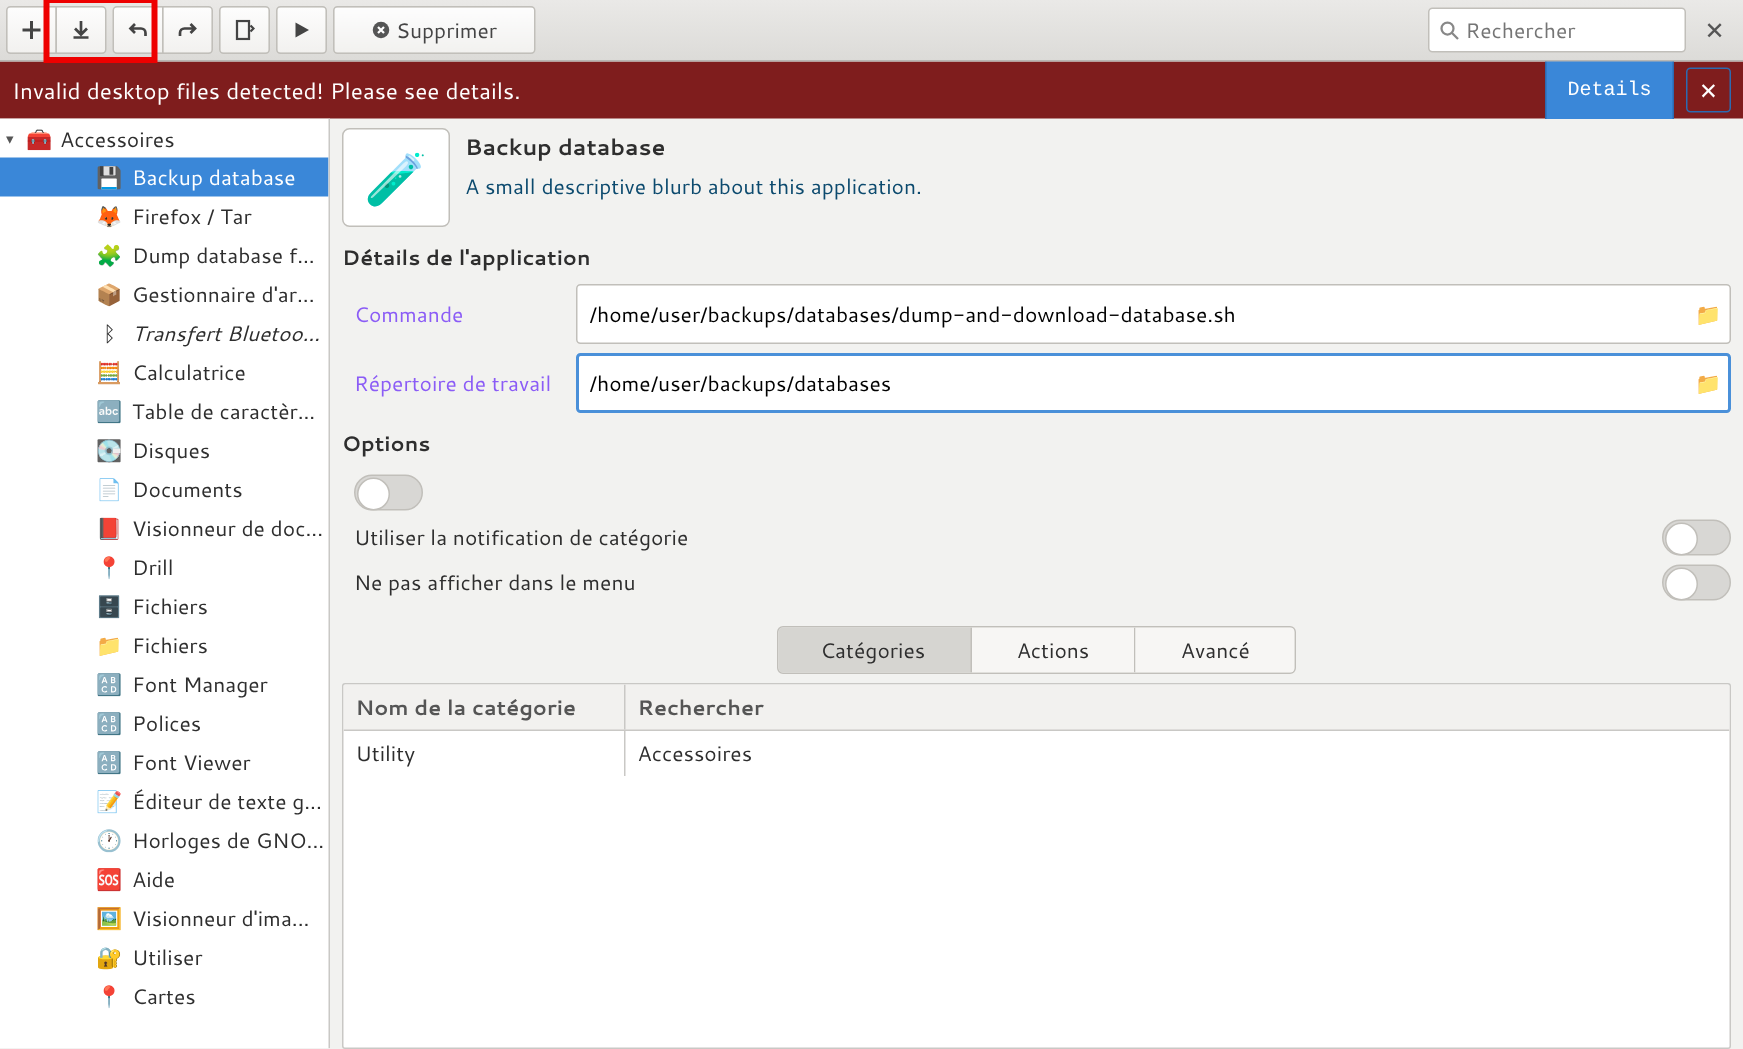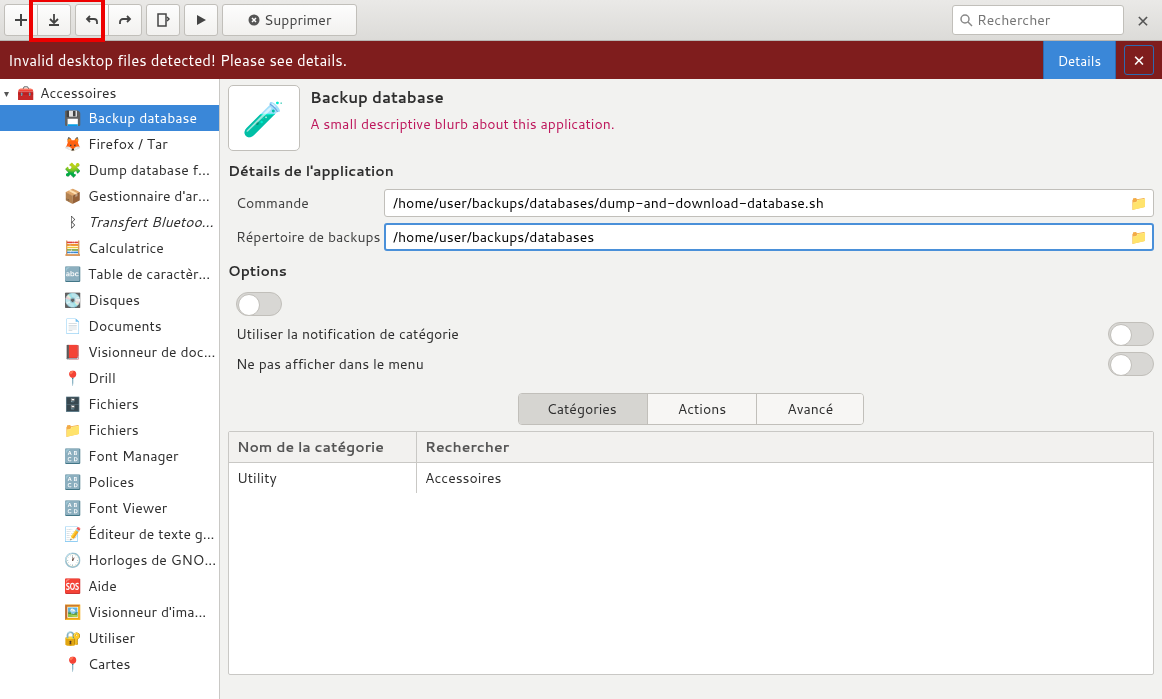--- a/index.html
+++ b/index.html
@@ -12,21 +12,21 @@
 .supp span { margin-left:4px; }
 .red-box { position:absolute; left:29px; top:-2px; width:76px; height:44px; border:4px solid #e00; pointer-events:none; }
 .search-wrap { margin-left:auto; display:flex; align-items:center; gap:4px; }
 .search-box { width:172px; height:30px; background:#fff; border:1px solid #c1bfba; border-radius:3px; display:flex; align-items:center; padding:0 6px; color:#777;}
 .search-box input { border:none; outline:none; flex:1; font-size:14px; margin-left:4px; background:transparent;}
 .close-x { width:30px; height:30px; display:flex; align-items:center; justify-content:center; cursor:pointer; color:#555; font-size:16px;}
 
 
 .banner { height:38px; background:#7f1d1d; color:#fff; display:flex; align-items:center; padding:0 8px; font-size:15px;}
 .banner-actions { margin-left:auto; display:flex; gap:8px; align-items:center;}
-.banner-btn { height:46px; background:#3a87d8; border:1px solid #2d6ab0; border-radius:3px; color:#fff; padding:0 14px; cursor:pointer; box-shadow: inset 0 1px rgba(255,255,255,.2);}
+.banner-btn { height:46px; background:#3a87d8; border:1px solid #2d6ab0; border-radius:3px; color:#fff; padding:0 14px; cursor:pointer; box-shadow: inset 0 1px rgba(255,255,255,.2); font-family: Liberation Mono, monospace;}
 .banner-close { width:30px; height:30px; border:1px solid #2d6ab0; border-radius:3px; display:flex; align-items:center; justify-content:center; cursor:pointer;}
 
 
 .body { flex:1; display:flex; overflow:hidden; }
 .sidebar { width:220px; background:#fff; border-right:1px solid #c9c8c5; overflow-y:auto; }
 .tree-root { padding:2px 0;}
 .tree-header { display:flex; align-items:center; padding:2px 4px; cursor:pointer;}
 .tree-header .arrow { width:12px; font-size:10px; color:#555;}
 .tree-items { }
 .tree-item { display:flex; align-items:center; height:26px; padding-left:64px; position:relative; cursor:pointer; white-space:nowrap; overflow:hidden; text-overflow:ellipsis;}
@@ -34,26 +34,26 @@
 .tree-item .icn { width:18px; height:18px; display:flex; align-items:center; justify-content:center; margin-right:6px; font-size:14px;}
 .tree-item .lbl { overflow:hidden; text-overflow:ellipsis; }
 .tree-item.italic .lbl { font-style:italic; }
 .cat-icn { width:20px; height:18px; display:flex; align-items:center; justify-content:center; margin-right:4px;}
 
 
 .detail { flex:1; overflow-y:auto; padding:6px 8px 8px 8px; background:#f2f2f0;}
 .hdr { display:flex; gap:10px; align-items:flex-start; margin-bottom:10px;}
 .app-icon { width:72px; height:66px; border:1px solid #c1bfba; background:#fff; border-radius:5px; display:flex; align-items:center; justify-content:center; font-size:34px;}
 .app-title { font-weight:bold; font-size:15px; margin-top:2px; margin-bottom:6px;}
-.app-desc { color:#be185d; }
+.app-desc { color:#0c4a6e; }
 
 .section-title { font-weight:bold; margin:6px 0 8px 0;}
 .form-row { display:flex; align-items:center; margin-bottom:6px;}
-.form-label { width:156px; padding-left:8px; color:#404040;}
-.form-field { flex:1; display:flex; align-items:center; background:#fff; border:1px solid #c1bfba; border-radius:3px; height:28px; padding:0 4px 0 8px;}
+.form-label { width:156px; padding-left:8px; color:#8b5cf6;}
+.form-field { flex:1; display:flex; align-items:center; background:#fff; border:1px solid #c1bfba; border-radius:3px; height:40px; padding:0 4px 0 8px;}
 .form-field.focus { border:2px solid #4a90d9; padding:0 3px 0 7px;}
 .form-field input { flex:1; border:none; outline:none; font-size:14px; background:transparent;}
 .folder-btn { width:20px; height:20px; display:flex; align-items:center; justify-content:center; cursor:pointer;}
 
 .opt-row { display:flex; align-items:center; height:30px; padding-left:8px;}
 .opt-row .txt { flex:1; }
 .switch { width:46px; height:24px; background:#d8d7d4; border:1px solid #c1bfba; border-radius:12px; position:relative; cursor:pointer;}
 .switch::after { content:""; position:absolute; left:1px; top:1px; width:20px; height:20px; background:#fff; border:1px solid #c1bfba; border-radius:50%;}
 
 .tabs { display:flex; justify-content:center; margin:14px 0 6px 0;}
@@ -249,21 +249,21 @@
     <div class="form-row">
       <div class="form-label">Commande</div>
       <div class="form-field">
         <input value="/home/user/backups/databases/dump-and-download-database.sh" style="">
         <div class="folder-btn">
           <span>📁</span>
         </div>
       </div>
     </div>
     <div class="form-row">
-      <div class="form-label">Répertoire de backups</div>
+      <div class="form-label">Répertoire de travail</div>
       <div class="form-field focus">
         <input value="/home/user/backups/databases" style="">
         <div class="folder-btn">
           <span>📁</span>
         </div>
       </div>
     </div>
 
     <div class="section-title" style="margin-top:10px;">Options</div>
     <div class="opt-row">

